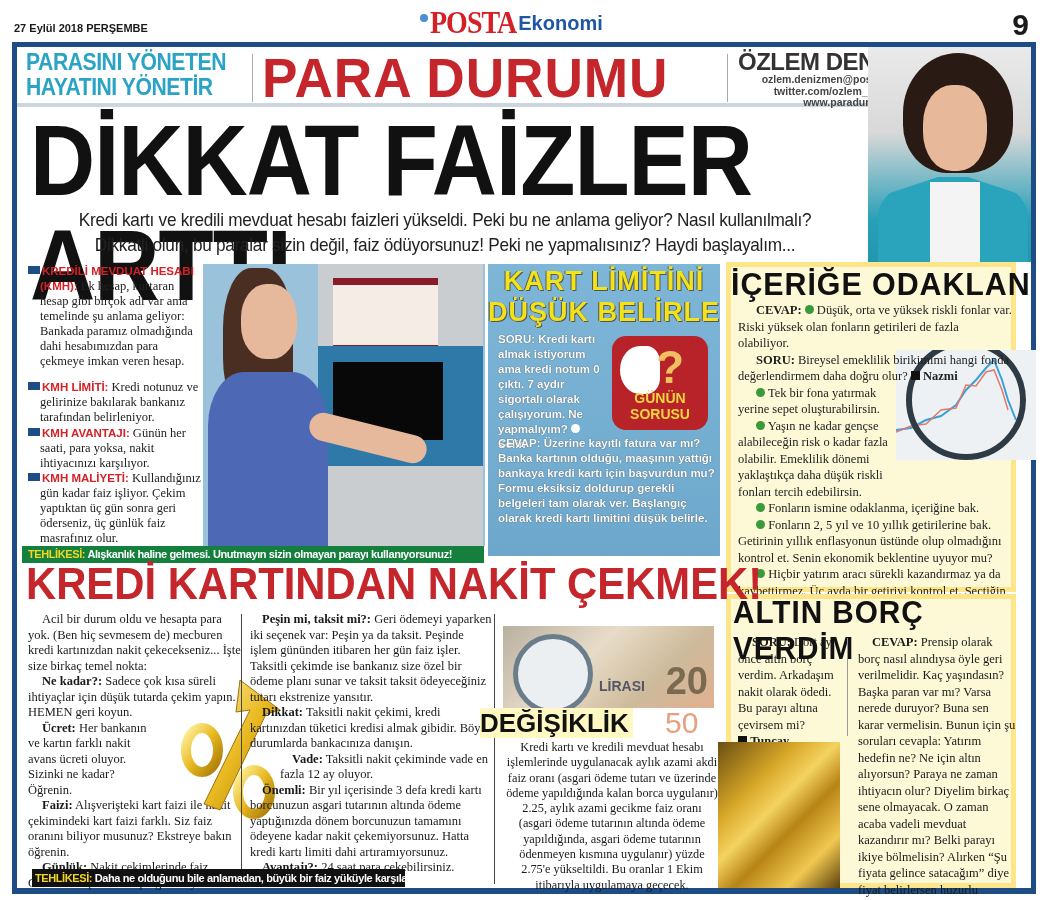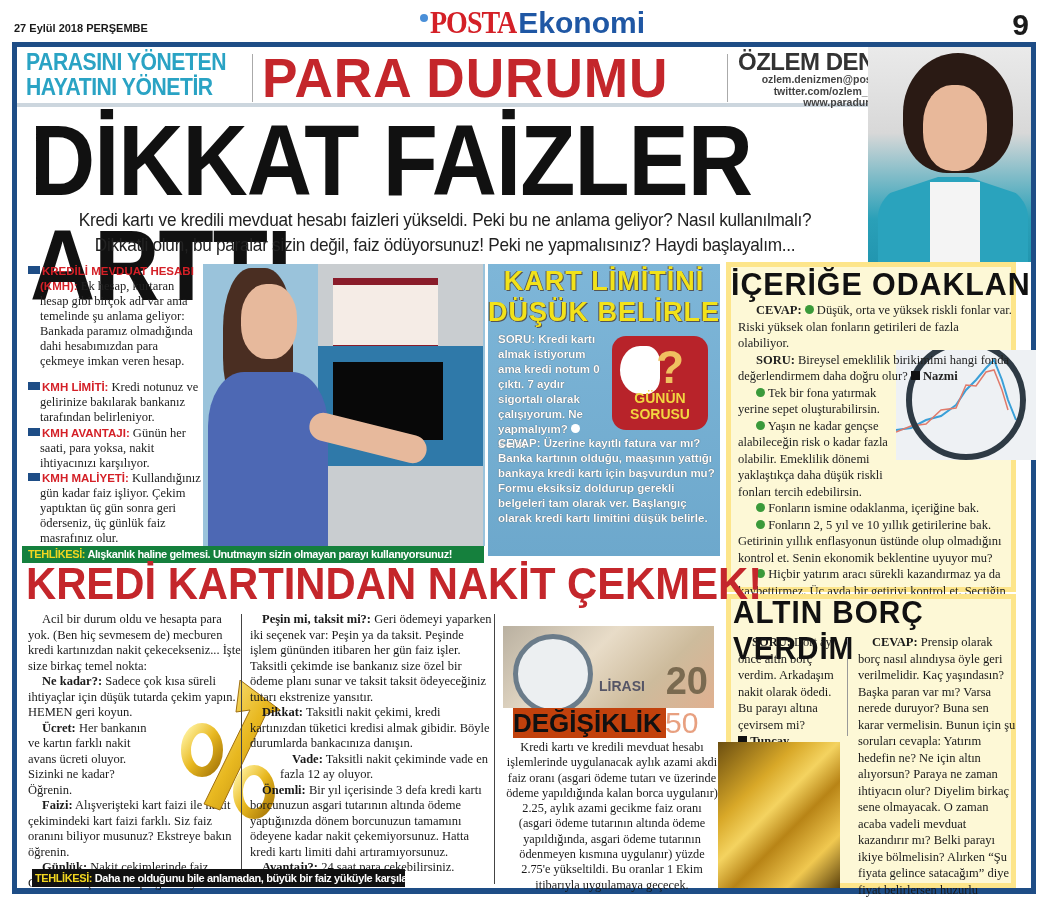--- a/index.html
+++ b/index.html
@@ -2,21 +2,21 @@
 <html><head>
 <meta charset="utf-8">
 <style>
 *{box-sizing:border-box;margin:0;padding:0}
 body{width:1049px;height:900px;background:#fff;font-family:"Liberation Serif",serif;position:relative;overflow:hidden;color:#1a1a1a}
 .abs{position:absolute}
 #date{left:14px;top:22px;font-size:11px;font-weight:bold;font-family:"Liberation Sans",sans-serif}
 #masthead{left:420px;top:8px;display:flex;align-items:flex-start;height:32px}
 #posta{color:#d42027;font-size:28px;font-weight:bold;font-family:"Liberation Serif",serif;letter-spacing:-1px;transform:scaleY(1.1);line-height:30px}
 #posta-dot{width:8px;height:8px;border-radius:50%;background:#4a8fd8;margin-right:2px;align-self:flex-start;margin-top:6px}
-#ekonomi{color:#1f57a4;font-size:30px;font-weight:bold;font-family:"Liberation Sans",sans-serif;line-height:30px;margin-left:2px}
+#ekonomi{color:#1f57a4;font-size:20px;font-weight:bold;font-family:"Liberation Sans",sans-serif;line-height:30px;margin-left:2px}
 #mast-line{left:410px;top:42px;width:240px;height:2px;background:#1f57a4}
 #pagenum{right:20px;top:8px;font-size:30px;font-weight:bold;font-family:"Liberation Sans",sans-serif}
 #frame{left:12px;top:42px;width:1024px;height:852px;border:5px solid #1e4d86;border-bottom-width:6px}
 #band{left:17px;top:47px;width:1014px;height:60px;background:#fff;border-bottom:4px solid #ccd6de}
 #slogan{left:26px;top:50px;color:#2aa3c4;font-family:"Liberation Sans",sans-serif;font-weight:bold;font-size:23px;line-height:25px;letter-spacing:-0.5px;transform:scaleX(0.92);transform-origin:left}
 #vsep1{left:252px;top:54px;width:1px;height:48px;background:#aaa}
 #para{left:262px;top:46px;color:#c4262b;font-family:"Liberation Sans",sans-serif;font-weight:bold;font-size:56px;letter-spacing:1px;transform:scaleX(0.95);transform-origin:left;line-height:64px}
 #vsep2{left:727px;top:54px;width:1px;height:48px;background:#aaa}
 #author{left:738px;top:50px;font-family:"Liberation Sans",sans-serif;color:#333}
 #author .n{font-size:24px;font-weight:bold;line-height:24px;letter-spacing:-0.5px}
@@ -69,21 +69,21 @@
 #col1 p{text-indent:14px}
 #pct{left:180px;top:680px;width:110px;height:140px}
 #colsep{left:241px;top:614px;width:1px;height:256px;background:#444}
 #col2{left:250px;top:612px;width:243px;font-size:12.5px;line-height:15.5px}
 #col2 p{text-indent:12px}
 #colsep2{left:494px;top:614px;width:1px;height:270px;background:#444}
 #degisik-photo{left:503px;top:626px;width:211px;height:82px;background:linear-gradient(135deg,#b9b0a0,#e8dcc8 40%,#cdbb9c 70%,#e0b090);overflow:hidden}
 #degisik-photo .watch{position:absolute;left:10px;top:8px;width:80px;height:80px;border-radius:50%;background:#eceff1;border:5px solid #6b7c8a}
 #degisik-photo .n20{position:absolute;right:6px;top:34px;font-size:38px;font-weight:bold;color:#7a6a50;font-family:"Liberation Sans",sans-serif}
 #degisik-photo .lir{position:absolute;left:96px;top:52px;font-size:14px;color:#556;font-family:"Liberation Sans",sans-serif;font-weight:bold}
-#degisik-title{left:513px;top:708px;font-family:"Liberation Sans",sans-serif;font-weight:bold;font-size:26px;line-height:30px;color:#111;background:#c2410c;padding-right:4px}
+#degisik-title{left:480px;top:708px;font-family:"Liberation Sans",sans-serif;font-weight:bold;font-size:26px;line-height:30px;color:#111;background:#fef9c3;padding-right:4px}
 #n50{left:665px;top:708px;font-size:30px;line-height:30px;color:#e8a080;font-family:"Liberation Sans",sans-serif;font-weight:normal}
 #degisik-body{left:506px;top:740px;width:212px;font-size:12.3px;line-height:15.3px;text-align:center}
 #danger2{left:32px;top:869px;width:373px;height:18px;background:#111;color:#fff;font-family:"Liberation Sans",sans-serif;font-weight:bold;font-size:11px;line-height:18px;padding-left:3px;letter-spacing:-0.4px;white-space:nowrap;overflow:hidden}
 b{font-weight:bold}
 .dot{display:inline-block;width:9px;height:9px;border-radius:50%;background:#3a9a3a;vertical-align:0}
 .sqb{display:inline-block;width:9px;height:9px;background:#111;vertical-align:0}
 .wdot{display:inline-block;width:9px;height:9px;border-radius:50%;background:#fff;vertical-align:0}
 </style>
 </head>
 <body>

